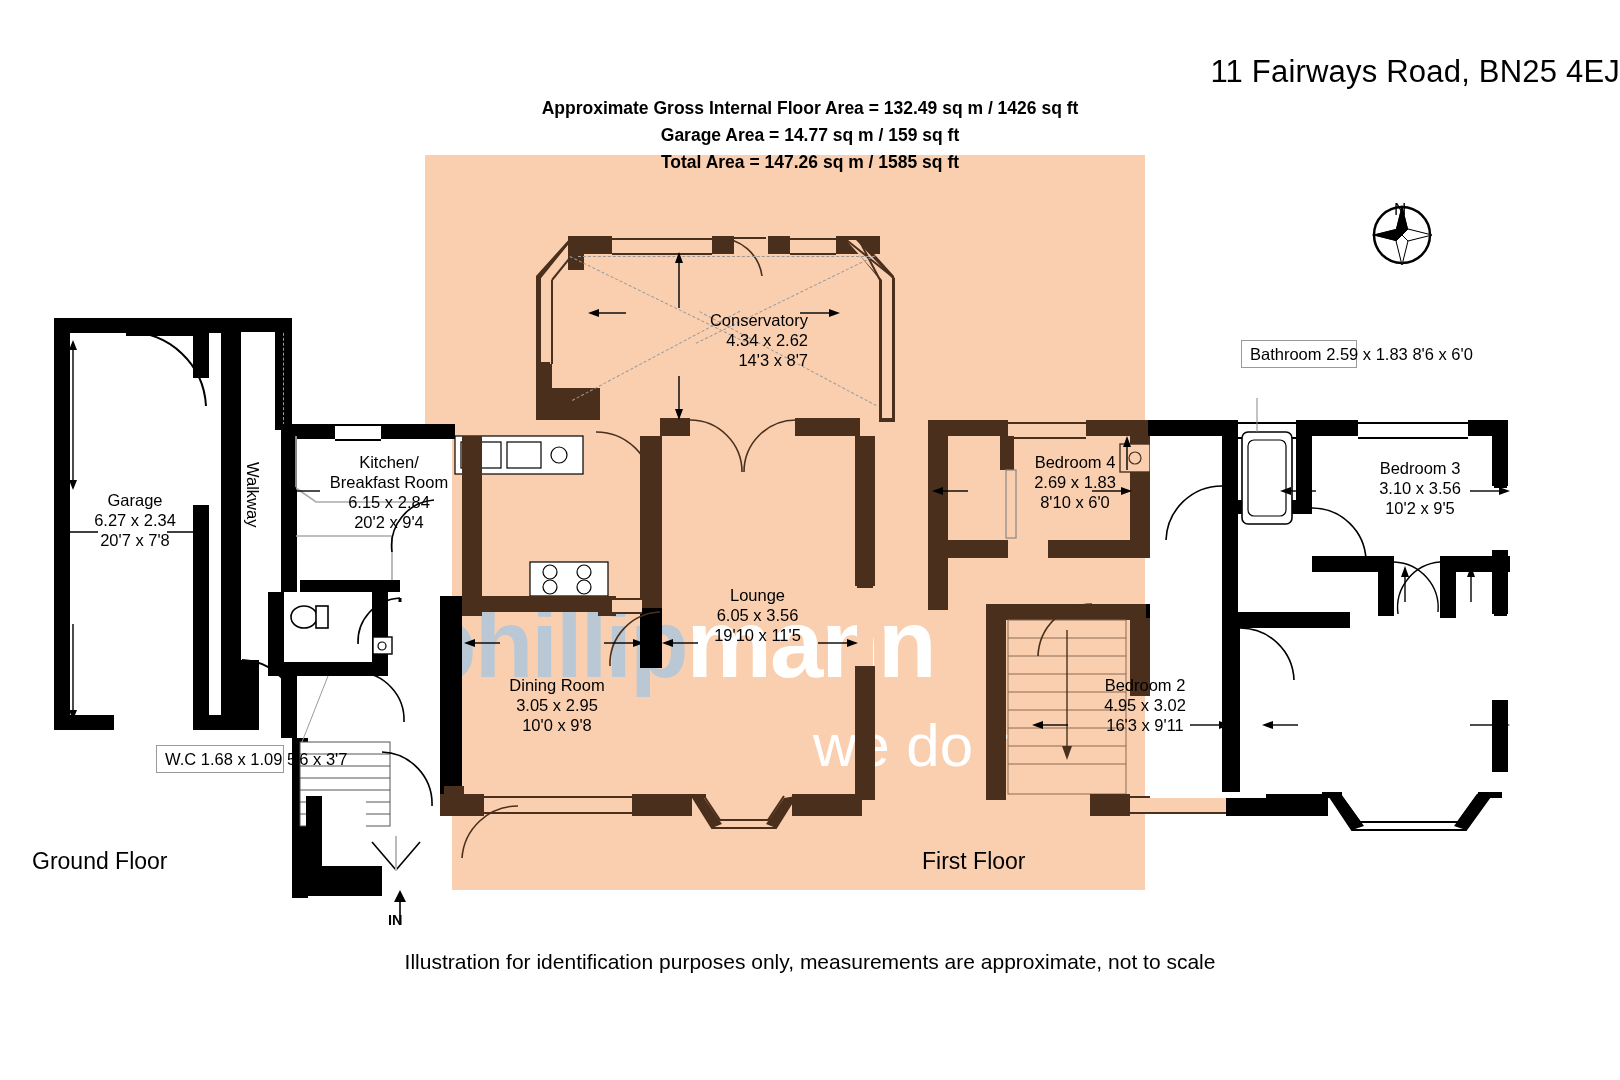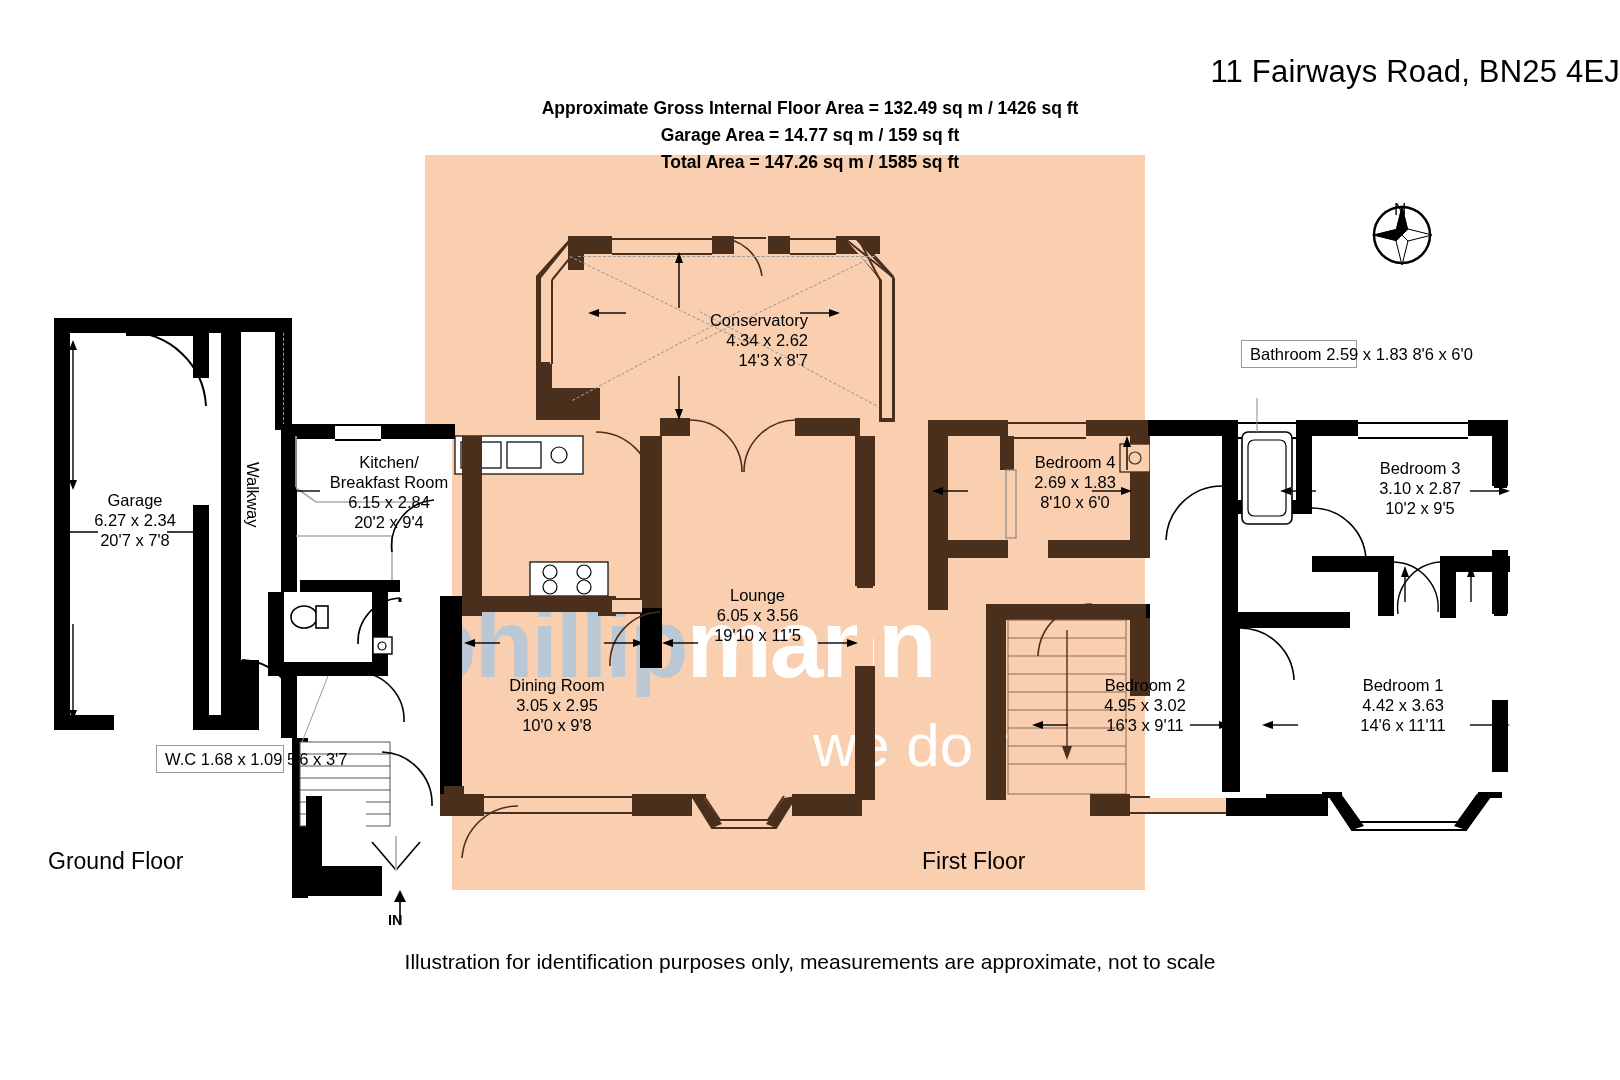--- a/index.html
+++ b/index.html
@@ -531,21 +531,21 @@
     <line x1="0" y1="7" x2="32" y2="7" stroke="#000" stroke-width="1.4"></line>
     <polygon points="40,7 29,3 29,11" fill="#000"></polygon>
   </svg>
   <svg style="position:absolute;left:1120px;top:436px;" width="14" height="34">
     <line x1="7" y1="6" x2="7" y2="34" stroke="#000" stroke-width="1.4"></line>
     <polygon points="7,0 3,11 11,11" fill="#000"></polygon>
   </svg>
 
   <div class="lbl" style="left:1330px;top:458px;width:180px;">
     <span class="nm">Bedroom 3</span>
-    <span class="d1">3.10 x 2.87</span>
+    <span class="d1">3.10 x 3.56</span>
     <span class="d2">10'2 x 9'5</span>
   </div>
   <svg style="position:absolute;left:1280px;top:484px;" width="38" height="14">
     <line x1="6" y1="7" x2="36" y2="7" stroke="#000" stroke-width="1.4"></line>
     <polygon points="0,7 11,3 11,11" fill="#000"></polygon>
   </svg>
   <svg style="position:absolute;left:1470px;top:484px;" width="40" height="14">
     <line x1="0" y1="7" x2="32" y2="7" stroke="#000" stroke-width="1.4"></line>
     <polygon points="40,7 29,3 29,11" fill="#000"></polygon>
   </svg>
@@ -557,43 +557,38 @@
   </div>
   <svg style="position:absolute;left:1032px;top:718px;" width="38" height="14">
     <line x1="6" y1="7" x2="36" y2="7" stroke="#000" stroke-width="1.4"></line>
     <polygon points="0,7 11,3 11,11" fill="#000"></polygon>
   </svg>
   <svg style="position:absolute;left:1190px;top:718px;" width="40" height="14">
     <line x1="0" y1="7" x2="32" y2="7" stroke="#000" stroke-width="1.4"></line>
     <polygon points="40,7 29,3 29,11" fill="#000"></polygon>
   </svg>
 
-  <div class="lbl" style="left:1308px;top:675px;width:190px;">
-    <span class="nm">Bedroom 1</span>
-    <span class="d1">4.42 x 3.63</span>
-    <span class="d2">14'6 x 11'11</span>
-  </div>
   <svg style="position:absolute;left:1262px;top:718px;" width="38" height="14">
     <line x1="6" y1="7" x2="36" y2="7" stroke="#000" stroke-width="1.4"></line>
     <polygon points="0,7 11,3 11,11" fill="#000"></polygon>
   </svg>
   <svg style="position:absolute;left:1470px;top:718px;" width="40" height="14">
     <line x1="0" y1="7" x2="32" y2="7" stroke="#000" stroke-width="1.4"></line>
     <polygon points="40,7 29,3 29,11" fill="#000"></polygon>
   </svg>
   <svg style="position:absolute;left:1398px;top:566px;" width="14" height="38">
     <line x1="7" y1="8" x2="7" y2="36" stroke="#000" stroke-width="1.4"></line>
     <polygon points="7,0 3,11 11,11" fill="#000"></polygon>
   </svg>
   <svg style="position:absolute;left:1464px;top:566px;" width="14" height="38">
     <line x1="7" y1="8" x2="7" y2="36" stroke="#000" stroke-width="1.4"></line>
     <polygon points="7,0 3,11 11,11" fill="#000"></polygon>
   </svg>
 
-  <div class="floorlbl" style="left:48px;top:848px;">Ground Floor</div>
+  <div class="floorlbl" style="left:32px;top:848px;">Ground Floor</div>
   <div class="floorlbl" style="left:922px;top:848px;">First Floor</div>
 
   <svg style="position:absolute;left:390px;top:890px;" width="20" height="34">
     <line x1="10" y1="32" x2="10" y2="8" stroke="#000" stroke-width="1.6"></line>
     <polygon points="10,0 4,12 16,12" fill="#000"></polygon>
   </svg>
   <div id="inlbl">IN</div>
 
   <div id="footer">Illustration for identification purposes only, measurements are approximate, not to scale</div>
 

